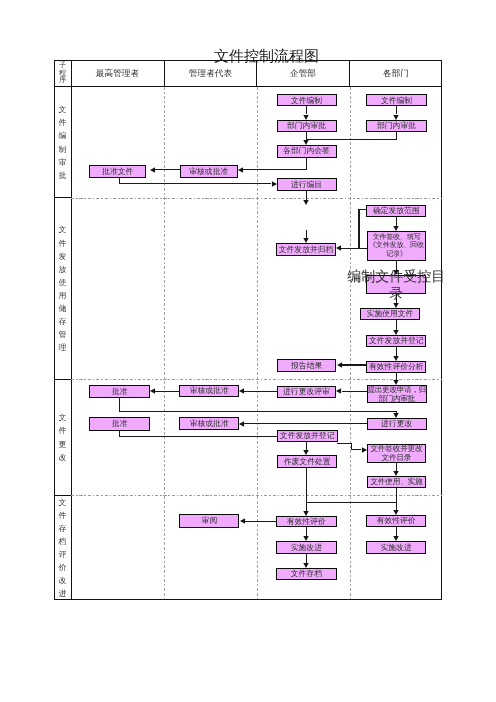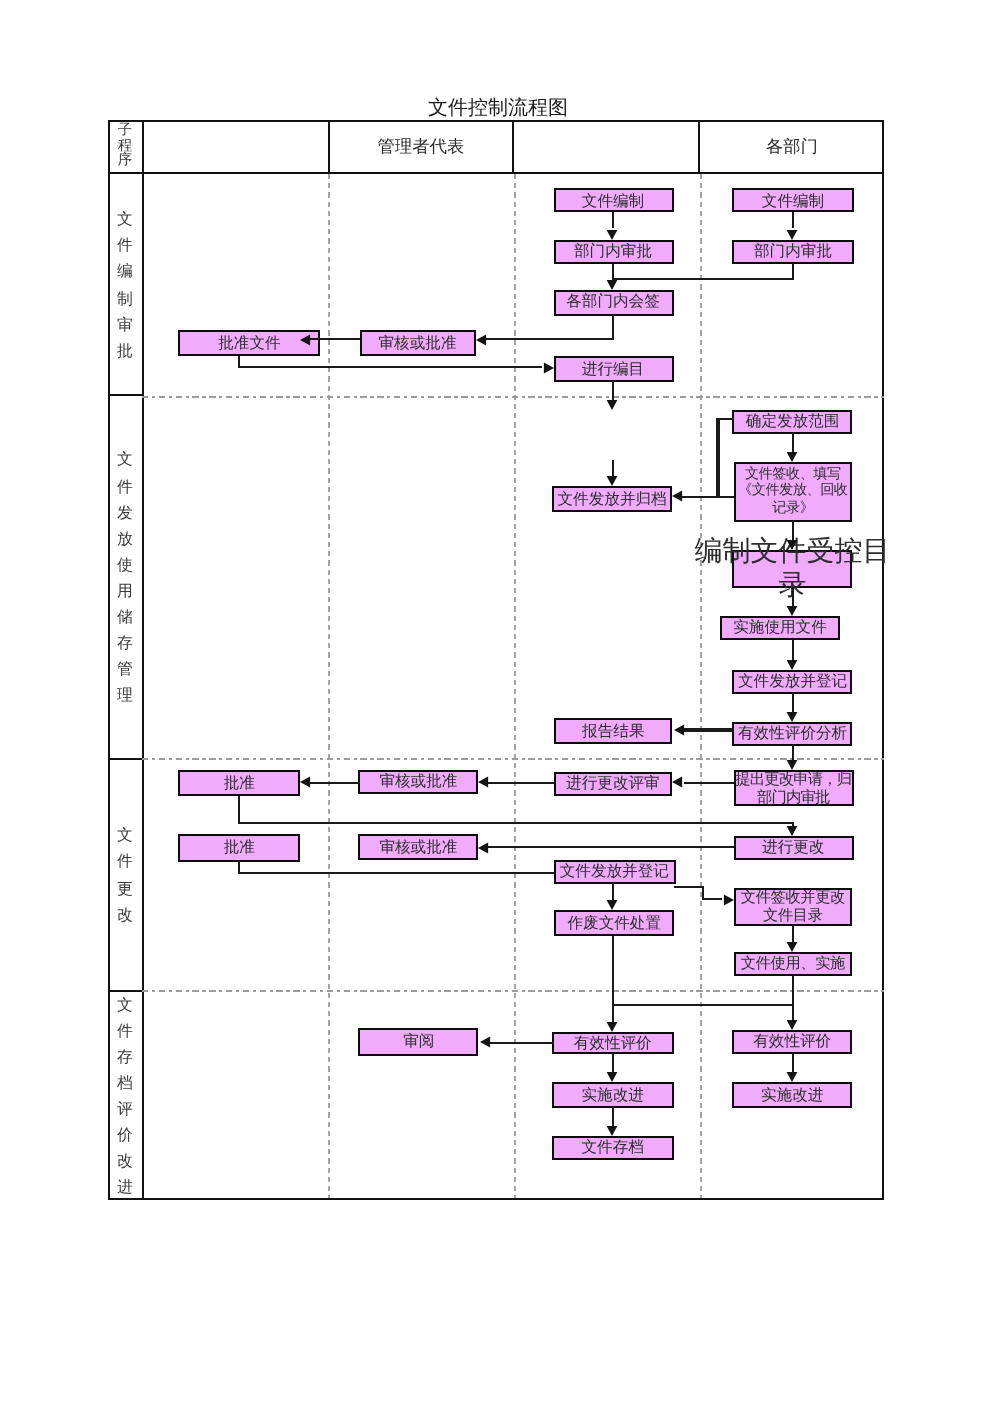--- a/index.html
+++ b/index.html
@@ -2,21 +2,21 @@
 <html><head>
 <meta charset="utf-8">
 <title>Flowchart</title>
 <style>
   html,body{margin:0;padding:0;background:#ffffff;}
   body{width:496px;height:702px;position:relative;overflow:hidden;
        font-family:"Liberation Serif", serif;color:#000;
        -webkit-font-smoothing:antialiased;}
   #page{position:absolute;left:0;top:0;width:496px;height:702px;}
 
-  .title{position:absolute;white-space:nowrap;font-size:10px;color:#1a1a1a;}
+  .title{position:absolute;white-space:nowrap;font-size:15px;color:#1a1a1a;}
 
   
   .frame{position:absolute;border:1.3px solid #111;box-sizing:border-box;}
   .solidline{position:absolute;background:#111;}
   .dash-h{position:absolute;height:1px;
      background-image:repeating-linear-gradient(to right,
         #9b9b9b 0px,#9b9b9b 3.2px,transparent 3.2px,transparent 5px,
         #9b9b9b 5px,#9b9b9b 6.6px,transparent 6.6px,transparent 8.4px);}
   .dash-v{position:absolute;width:1px;
      background-image:repeating-linear-gradient(to bottom,
@@ -67,21 +67,23 @@
   <div class="solidline" style="left:54px;top:378.8px;width:17.5px;height:1.2px;"></div>
   <div class="dash-h" style="left:71px;top:379.1px;width:371px;"></div>
   <div class="solidline" style="left:54px;top:494.8px;width:17.5px;height:1.2px;"></div>
   <div class="dash-h" style="left:71px;top:495.1px;width:371px;"></div>
 
   <div class="vlabel tight" style="left:54px;top:60px;width:17px;height:27px;font-size:7.2px;line-height:1.05;">
     <span>子</span>
       <span>程</span>
       <span>序</span>
   </div>
+  <div class="hdr" style="left:71.5px;top:60px;width:92px;height:27px;">最高管理者</div>
   <div class="hdr" style="left:164.5px;top:60px;width:92px;height:27px;">管理者代表</div>
+  <div class="hdr" style="left:257px;top:60px;width:92px;height:27px;">企管部</div>
   <div class="hdr" style="left:350px;top:60px;width:92px;height:27px;">各部门</div>
 
   <div class="vlabel" style="left:54px;top:88px;width:17px;height:109px;">
     <span>文</span>
       <span>件</span>
       <span>编</span>
       <span>制</span>
       <span>审</span>
       <span>批</span>
   </div>
@@ -113,21 +115,21 @@
       <span>改</span>
       <span>进</span>
   </div>
 
   <div class="box" style="left:276.5px;top:94.2px;width:60px;height:12.3px;">文件编制</div>
   <div class="box" style="left:276.5px;top:119.5px;width:60px;height:12.7px;">部门内审批</div>
   <div class="box" style="left:276.5px;top:144.5px;width:60px;height:13.4px;">各部门内会签</div>
   <div class="box" style="left:276.5px;top:178.2px;width:60px;height:12.4px;">进行编目</div>
   <div class="box" style="left:366px;top:94.2px;width:61px;height:12.3px;">文件编制</div>
   <div class="box" style="left:366px;top:119.5px;width:61px;height:12.7px;">部门内审批</div>
-  <div class="box" style="left:89.2px;top:165px;width:71px;height:13.2px;">批准文件</div>
+  <div class="box" style="left:89.2px;top:165px;width:57px;height:13.2px;">批准文件</div>
   <div class="box" style="left:179.5px;top:165px;width:58.5px;height:13.2px;">审核或批准</div>
 
   <div class="box" style="left:276px;top:242.7px;width:60.1px;height:13.2px;">文件发放并归档</div>
   <div class="box" style="left:276.8px;top:359.4px;width:59.7px;height:12.4px;">报告结果</div>
   <div class="box" style="left:366.3px;top:204.5px;width:60px;height:12.6px;">确定发放范围</div>
   <div class="box" style="left:366.5px;top:230.5px;width:59.8px;height:30.6px;font-size:7.1px;letter-spacing:-0.25px;">文件签收、填写
 《文件发放、回收
 记录》</div>
   <div class="box" style="left:366.3px;top:275.2px;width:60px;height:19.3px;font-size:14px;">编制文件受控目
 录</div>

